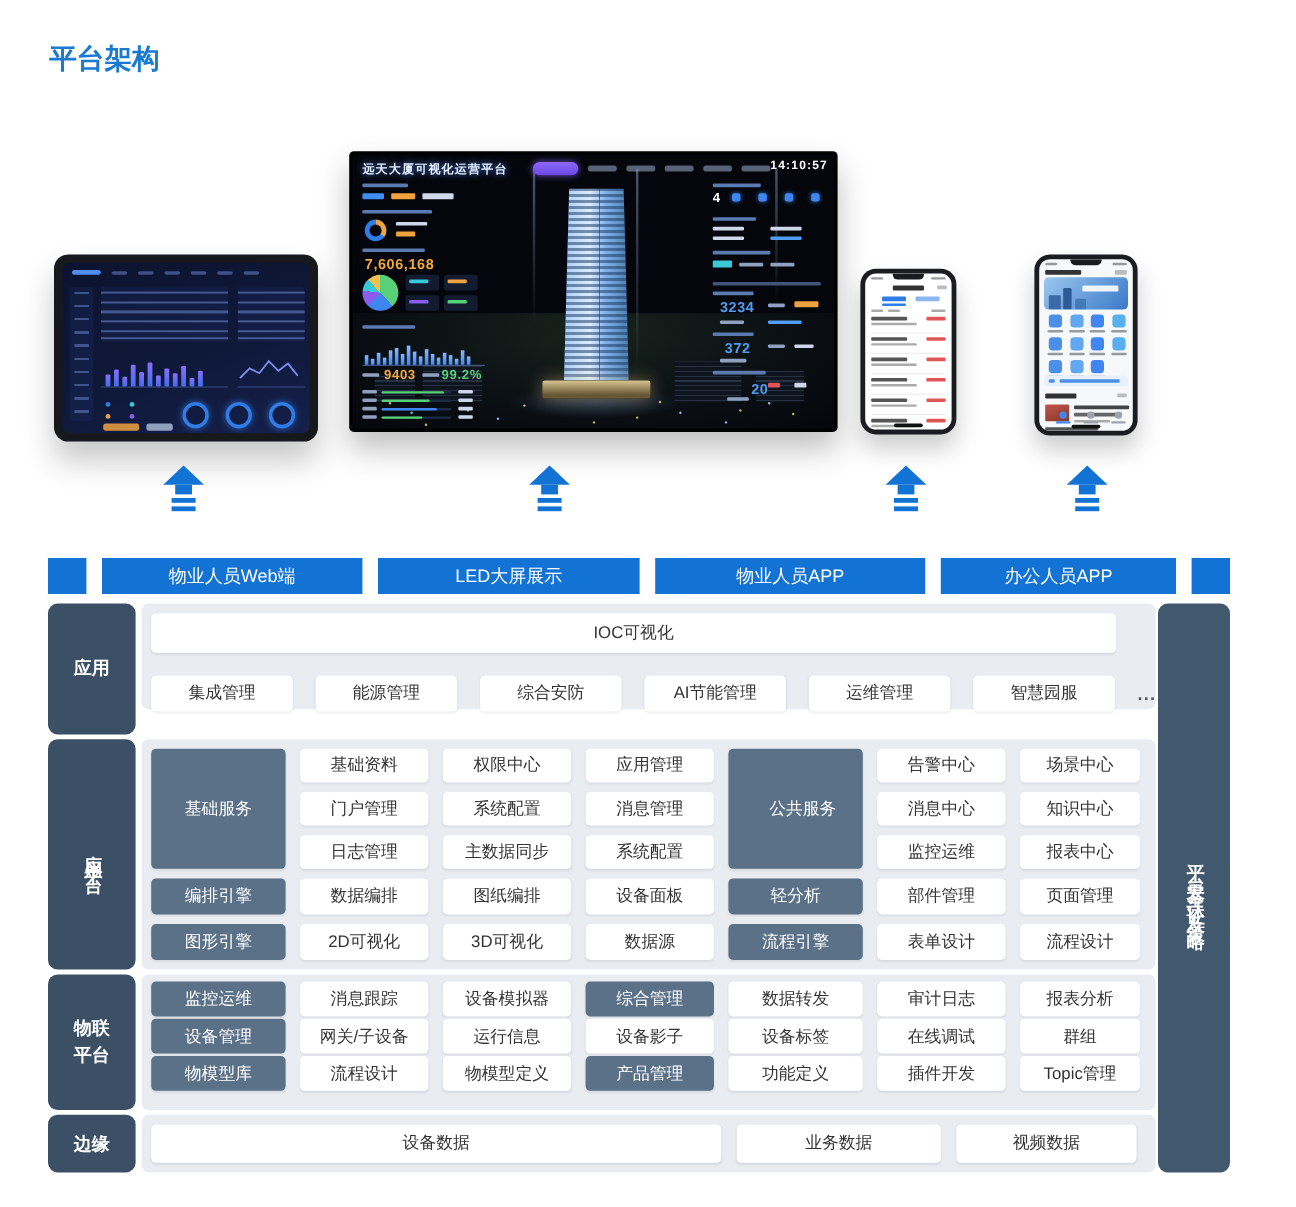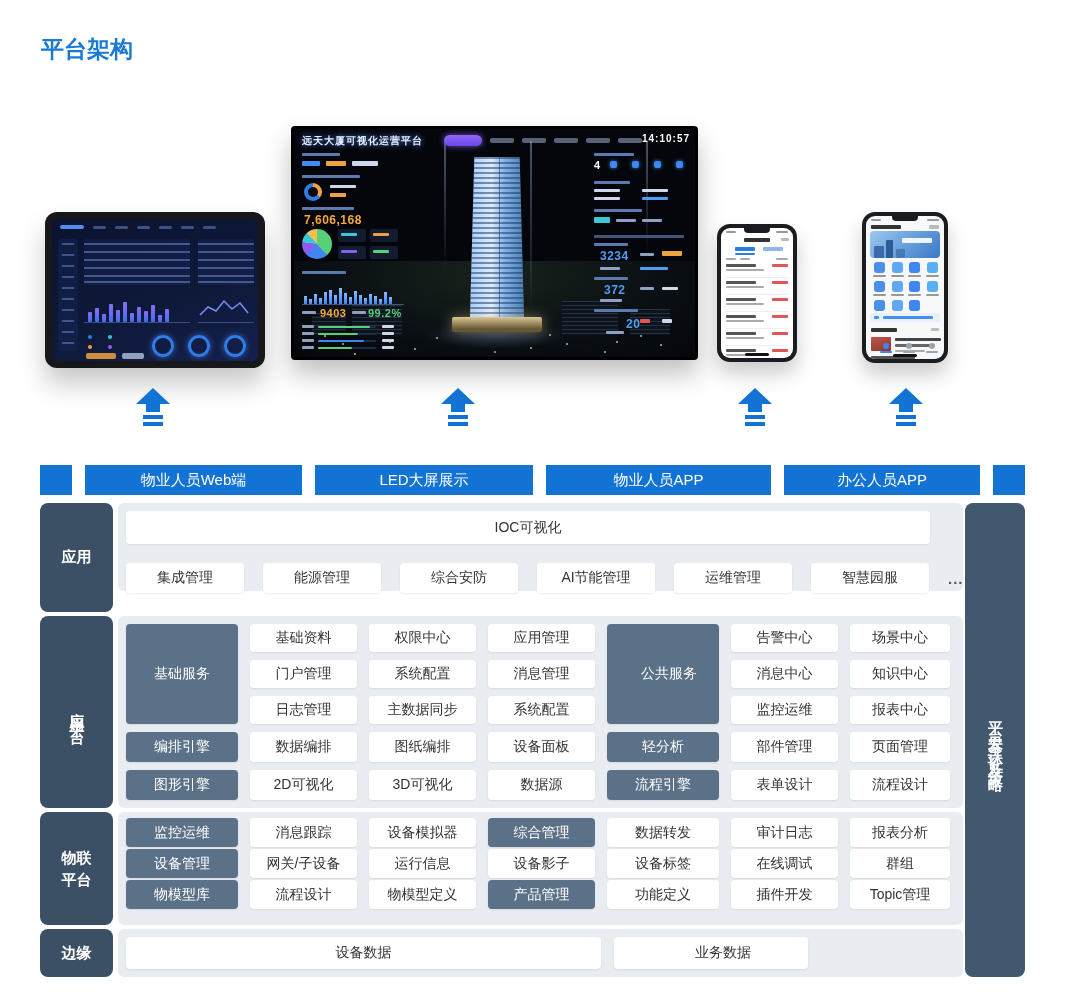--- a/index.html
+++ b/index.html
@@ -139,21 +139,21 @@
   .app-row{display:flex;align-items:center;gap:19px;margin:19px 8px 0 8px;}
   .app-row .wbox{flex:0 0 118px;height:30px;}
   .more{color:#555;font-weight:bold;font-size:15px;letter-spacing:1px;}
 
   .plat-grid{display:grid;grid-template-columns:112px 107px 107px 107px 112px 107px 100px;
              grid-template-rows:28px 28px 28px 30px 30px;gap:8px 12px;padding:8px;}
   .tallA{grid-column:1;grid-row:1/4;}
   .tallB{grid-column:5;grid-row:1/4;padding-left:12px;}
   .iot-grid{display:grid;grid-template-columns:112px 107px 107px 107px 112px 107px 100px;
             grid-template-rows:29px 29px 29px;gap:2px 12px;padding:6px 8px;}
-  .ew0{flex:0 0 475px;height:32px;} .ew1{flex:0 0 170px;height:32px;padding-left:24px;} .ew2{flex:0 0 150px;height:32px;}
+  .ew0{flex:0 0 475px;height:32px;} .ew1{flex:0 0 170px;height:32px;} .ew2{flex:0 0 150px;height:32px;}
 </style>
 </head>
 <body>
 
 <div class="canvas">
 
   <h1 class="title">平台架构</h1>
 
   <div class="tablet">
     <div class="t-screen">
@@ -589,15 +589,16 @@
         <div class="cell">物模型定义</div>
         <div class="cell dark">产品管理</div>
         <div class="cell">功能定义</div>
         <div class="cell">插件开发</div>
         <div class="cell">Topic管理</div>
       </div>
   </div>
   <div class="panel p-edge" id="edge-row">
       <div class="wbox ew0">设备数据</div>
       <div class="wbox ew1">业务数据</div>
+      <div class="wbox ew2">视频数据</div>
     </div>
 
 </div>
 
 </body></html>

